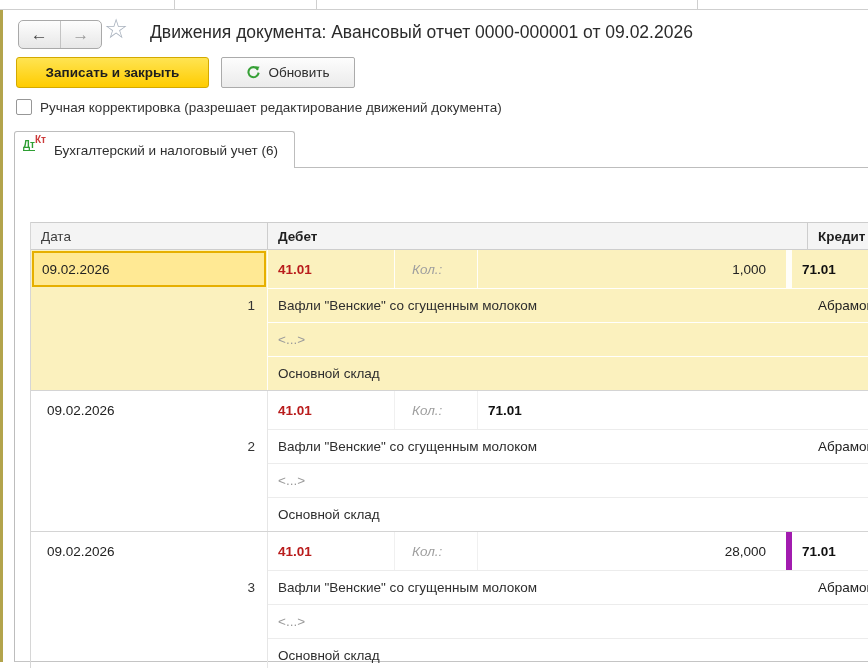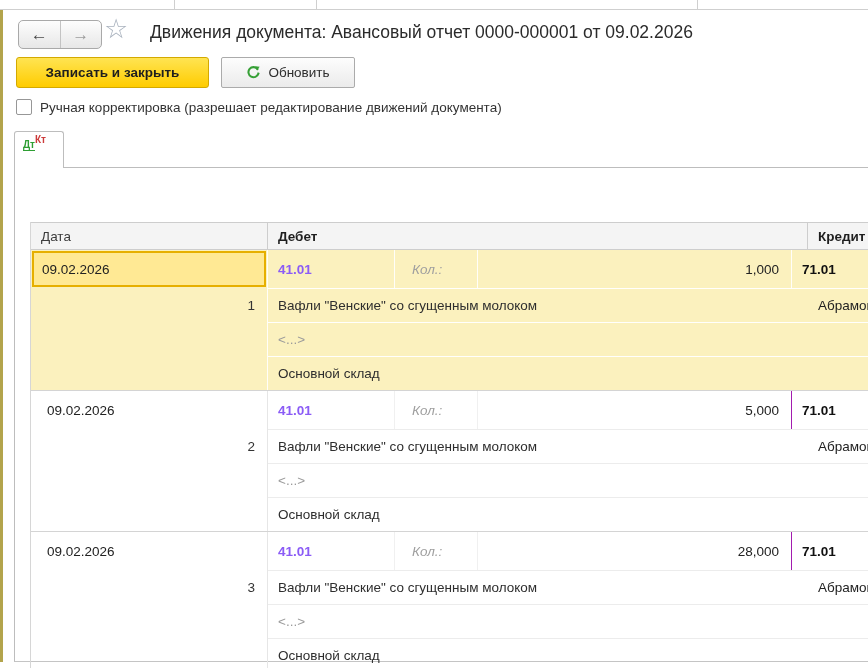--- a/index.html
+++ b/index.html
@@ -53,24 +53,24 @@
   .th.b { font-weight:bold; color:#1f1f1f; }
   .th.c-date { width:237px; border-right:1px solid #cdcdcd; }
   .th.c-debit { width:540px; border-right:1px solid #cdcdcd; }
   .th.c-credit { width:132px; }
 
   .row { display:flex; }
   .row.main { height:38px; }
   .row.sub { height:34px; }
   .cell { display:flex; align-items:center; overflow:hidden; }
   .c-datecell { width:237px; padding-left:16px; border-right:1px solid #e6e6e6; position:relative; }
-  .c-acct { width:126px; padding-left:10px; font-weight:bold; color:#8b5cf6; }
+  .c-acct { width:126px; padding-left:10px; font-weight:bold; color:#b91c1c; }
   .c-qty { width:84px; padding-left:17px; font-style:italic; color:#9f9f9f;
            border-left:1px solid #f0f0f0; border-right:1px solid #f0f0f0; }
-  .c-amt { width:314px; justify-content:flex-end; padding-right:12px; border-right:1px solid #a21caf; }
+  .c-amt { width:314px; justify-content:flex-end; padding-right:20px; border-right:6px solid #a21caf; }
   .c-credit { width:132px; padding-left:10px; }
   .c-credit.acct { font-weight:bold; color:#111; }
   .c-num { width:237px; justify-content:flex-end; padding-right:12px; border-right:1px solid #e6e6e6; color:#333; }
   .c-wide { width:540px; padding-left:10px; color:#2e2e2e; white-space:nowrap; }
   .c-wide.dim { color:#9b9b9b; }
 
   .entry + .entry { border-top:1px solid #d4d4d4; }
   .sub .c-wide, .sub .c-credit { border-top:1px solid #ececec; }
 
   
@@ -112,20 +112,21 @@
   </button>
 
   <div class="checkbox"></div>
   <div class="check-label">Ручная корректировка (разрешает редактирование движений документа)</div>
 
   <div class="tab">
     <span class="dtkt">
       <span class="dt">Дт</span>
       <span class="kt">Кт</span>
     </span>
+    <span class="tab-label">Бухгалтерский и налоговый учет (6)</span>
   </div>
   <div class="panel"></div>
 
   <div class="table">
     <div class="thead">
       <div class="th c-date">Дата</div>
       <div class="th c-debit b">Дебет</div>
       <div class="th c-credit b">Кредит</div>
     </div>
     <div id="tbody">
@@ -153,21 +154,20 @@
             <div class="cell c-num"></div>
             <div class="cell c-wide">Основной склад</div>
             <div class="cell c-credit"></div>
           </div>
         </div>
         <div class="entry">
           <div class="row main">
             <div class="cell c-datecell">09.02.2026</div>
             <div class="cell c-acct">41.01</div>
             <div class="cell c-qty">Кол.:</div>
-            <div class="cell c-amt">5,000</div>
             <div class="cell c-credit acct">71.01</div>
           </div>
           <div class="row sub">
             <div class="cell c-num">2</div>
             <div class="cell c-wide">Вафли "Венские" со сгущенным молоком</div>
             <div class="cell c-credit">Абрамов</div>
           </div>
           <div class="row sub">
             <div class="cell c-num"></div>
             <div class="cell c-wide dim">&lt;...&gt;</div>

